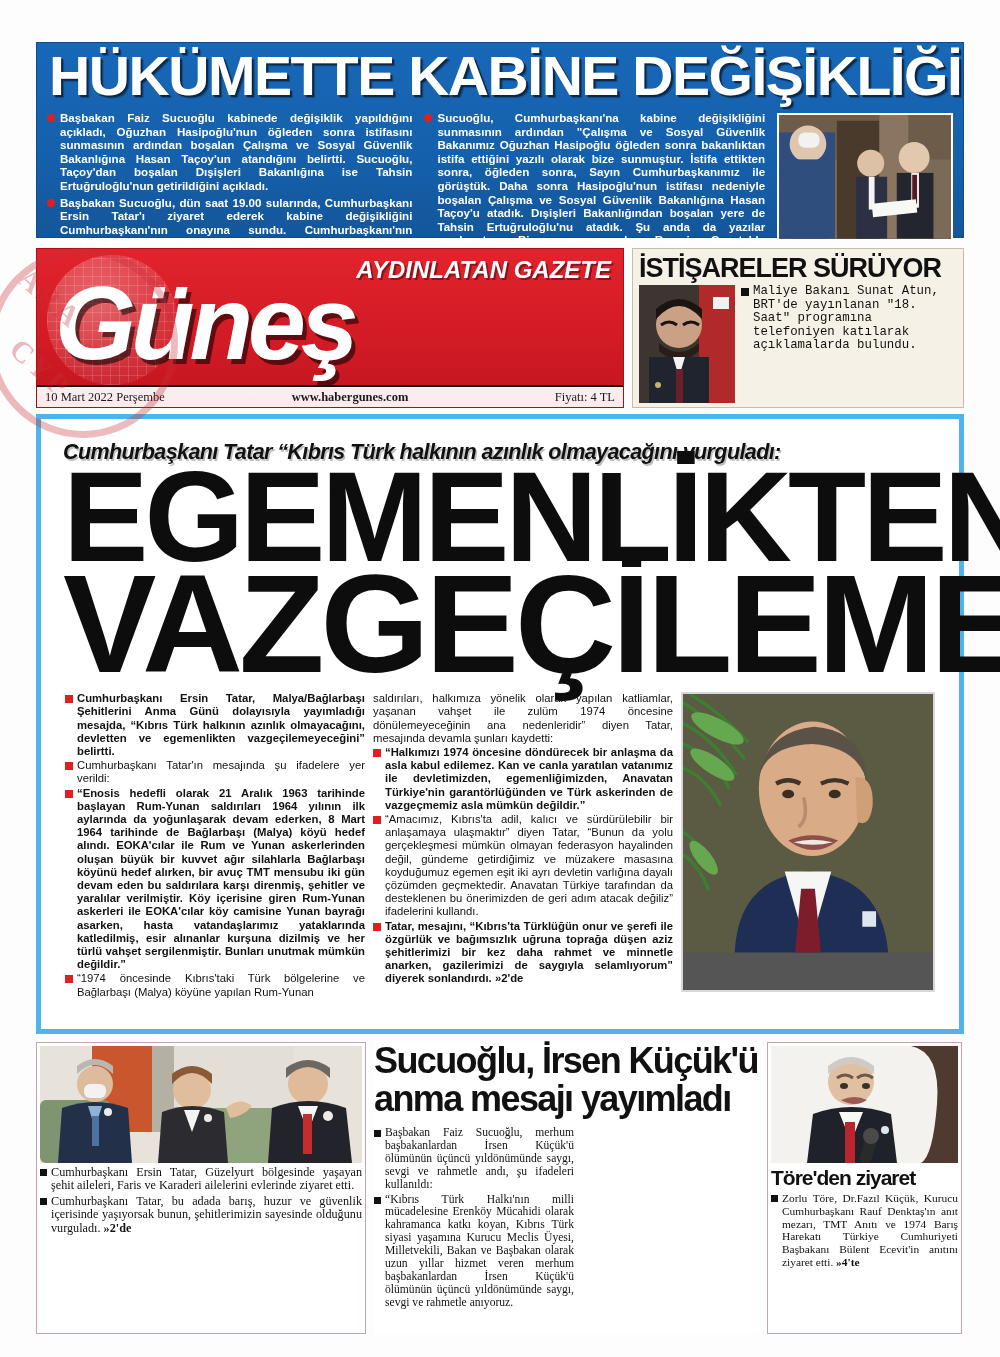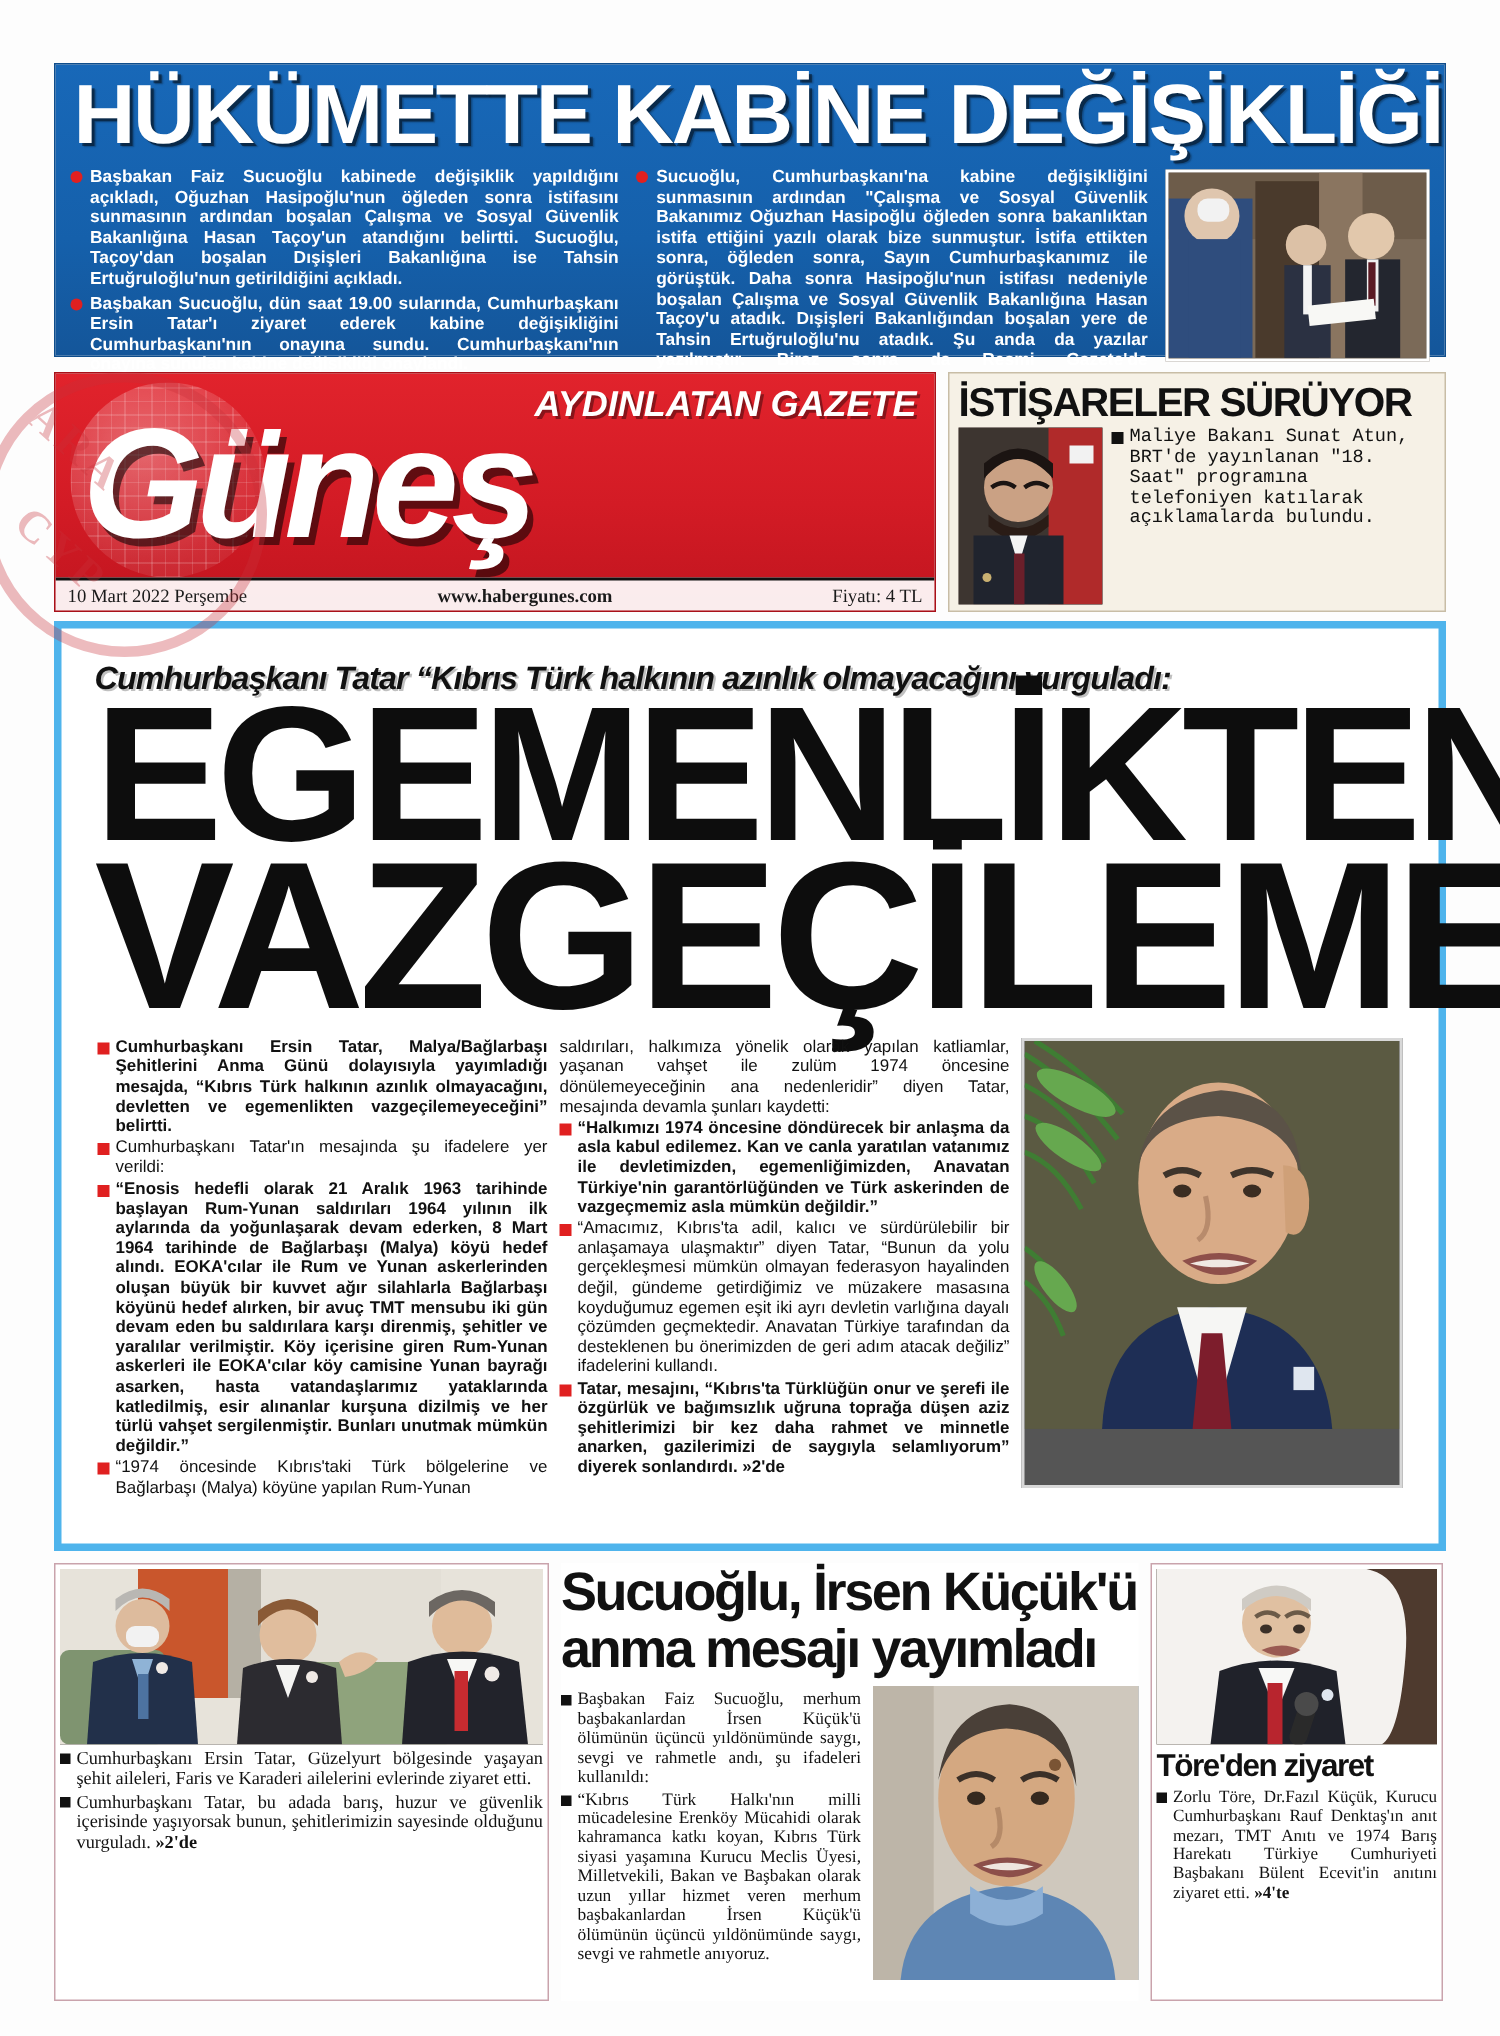--- a/index.html
+++ b/index.html
@@ -287,21 +287,21 @@
     width: 7px; height: 7px; background: #111;
   }
   #b-right ul.b-list li { font-size: 11.4px; line-height: 12.8px; }
 
   #b-mid h2 {
     font-family: "Liberation Sans", sans-serif;
     font-weight: bold; font-size: 36px; line-height: 38px;
     letter-spacing: -1.6px; color: #111;
     white-space: nowrap;
   }
-  #b-mid .mid-body { display: flex; gap: 8px; margin-top: 6px; }
+  #b-mid .mid-body { display: flex; gap: 8px; margin-top: 6px; flex-direction: column; }
   #b-mid .mid-text { width: 200px; }
   #b-mid-pic {
     flex: 1; height: 196px;
     overflow: hidden; position: relative; background: #8d8d8d;
   }
   #b-mid ul.b-list li { font-size: 11.6px; line-height: 12.9px; }
 
   
   .ph { position: absolute; inset: 0; }
 </style>

